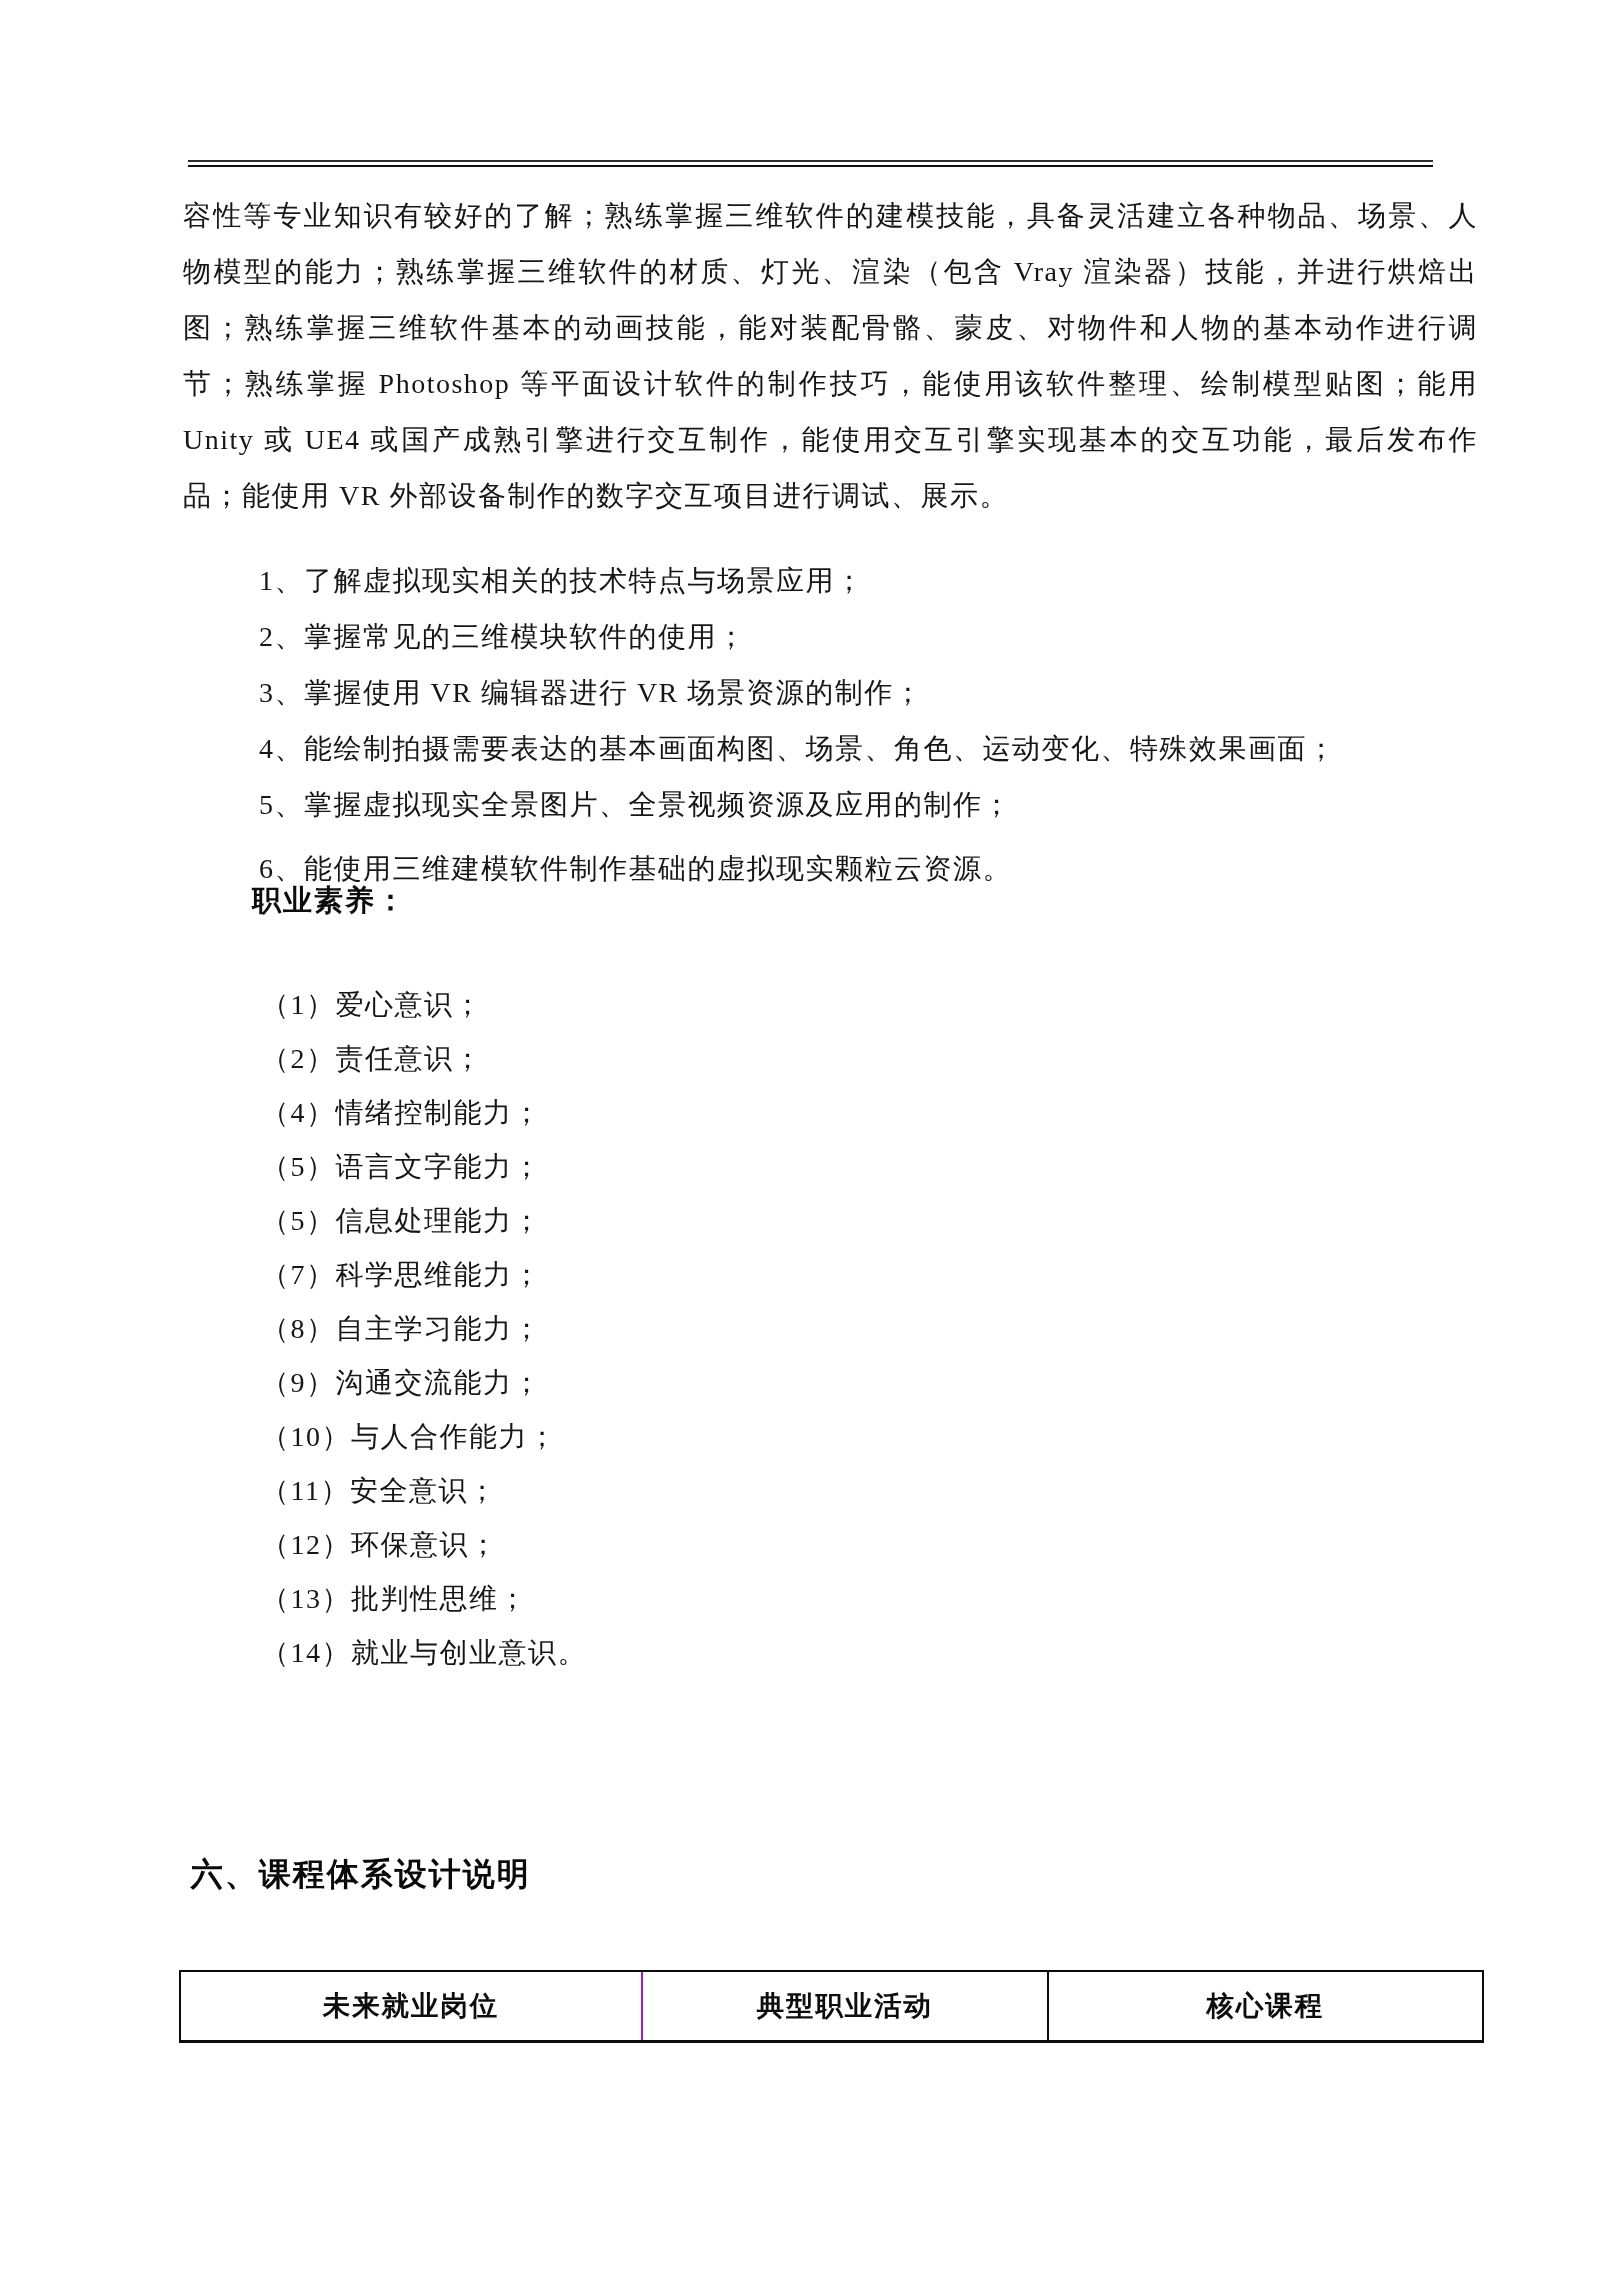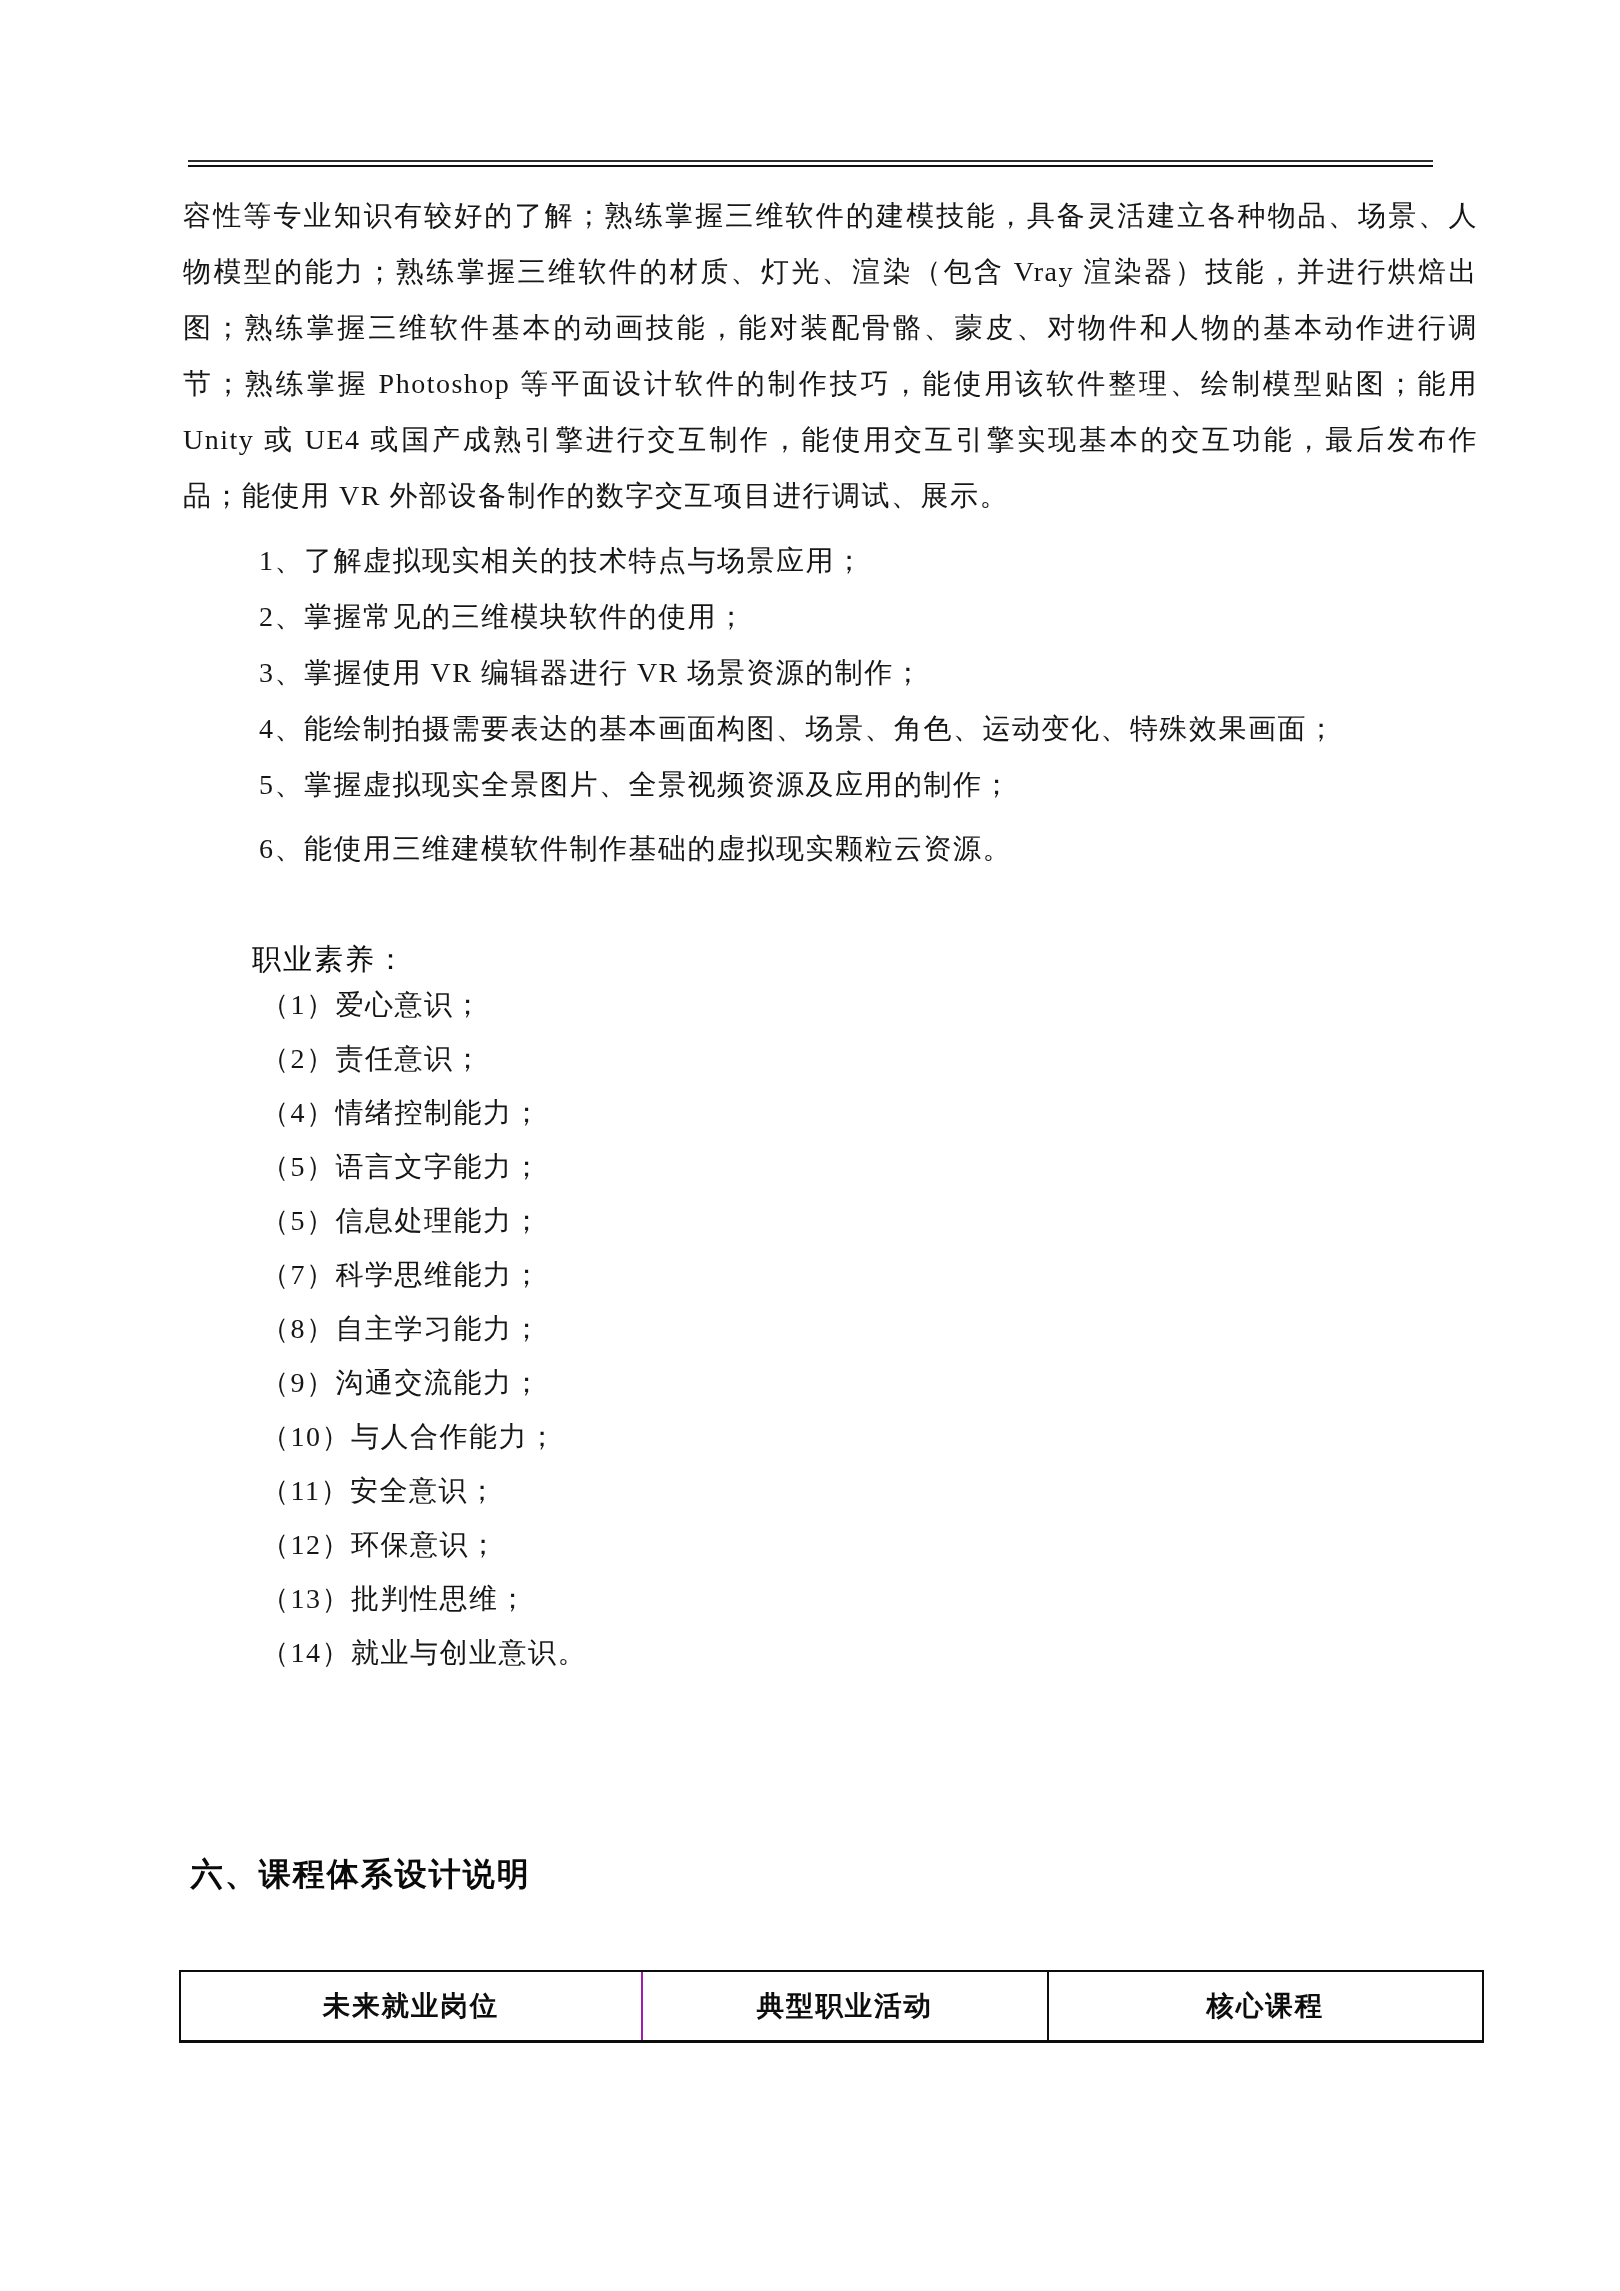--- a/index.html
+++ b/index.html
@@ -32,43 +32,43 @@
     left: 183px;
     width: 1295px;
     font-size: 28px;
     line-height: 56px;
     letter-spacing: 1.5px;
     text-align: justify;
     text-align-last: left;
   }
   .goal-list {
     position: absolute;
-    top: 533px;
+    top: 553px;
     left: 183px;
     width: 1295px;
     font-size: 28px;
     letter-spacing: 1.5px;
   }
   .goal-item {
     line-height: 56px;
     padding-left: 76px;
     white-space: nowrap;
   }
   .goal-item.last {
     margin-top: 7.8px;
   }
   .quality-heading {
     position: absolute;
-    top: 931px;
+    top: 872px;
     left: 183px;
     width: 1295px;
     padding-left: 69px;
     box-sizing: border-box;
     font-family: "Liberation Sans", "DejaVu Sans", sans-serif;
-    font-weight: normal;
+    font-weight: bold;
     font-size: 29px;
     line-height: 56px;
     letter-spacing: 2px;
     color: #0d0d0d;
   }
   .quality-list {
     position: absolute;
     top: 978px;
     left: 183px;
     width: 1295px;

